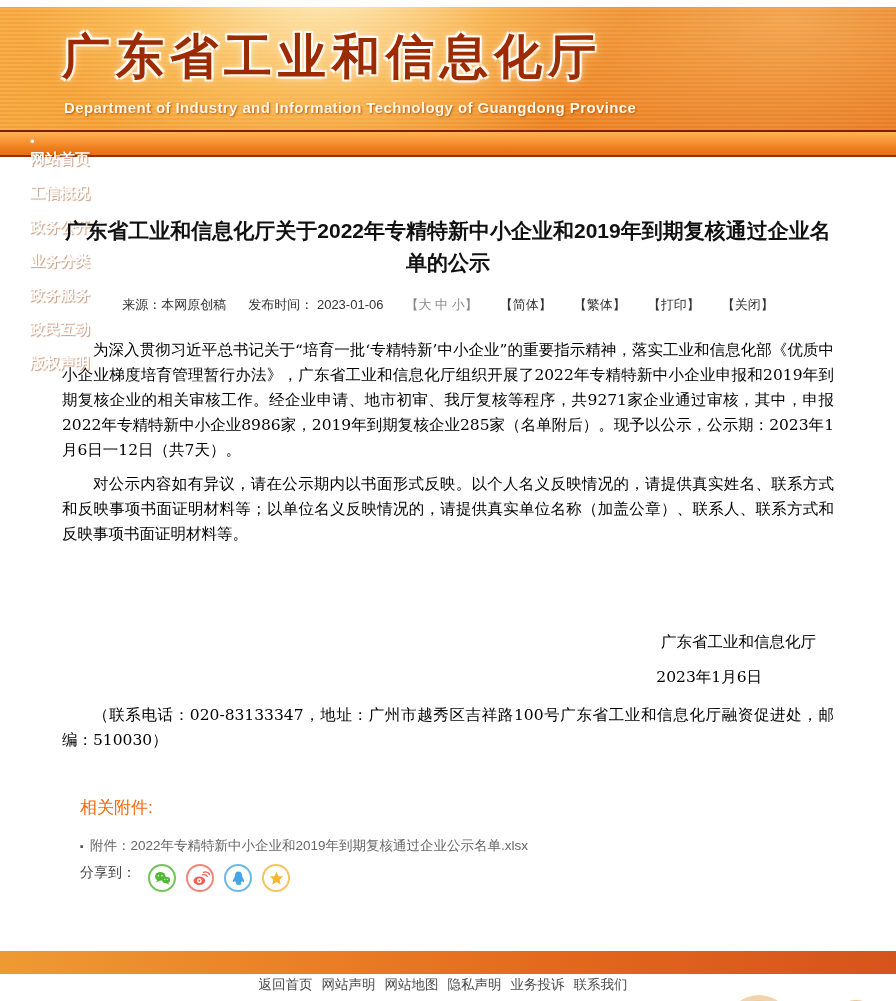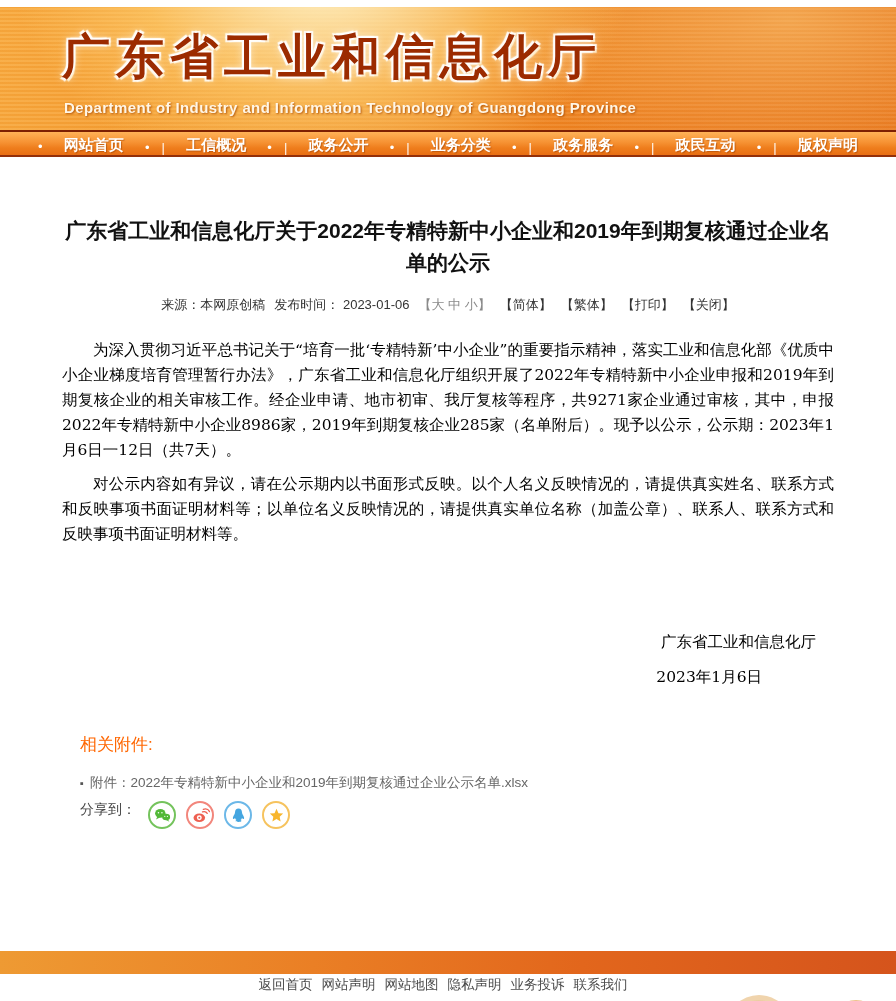--- a/index.html
+++ b/index.html
@@ -29,42 +29,42 @@
       0 0 10px rgba(255,255,255,.8);
   }
   .site-subtitle {
     position:absolute; left:64px; top:92px;
     font-size:15px; font-weight:bold; color:#fff6e6; letter-spacing:.4px;
     text-shadow:1px 1px 2px rgba(170,75,0,.85);
   }
 
   
   .nav {
-    height:27px; display:flex; align-items:flex-end; justify-content:space-between;
-    padding:0 38px;
+    height:27px; display:flex; align-items:flex-start; justify-content:space-between;
+    padding:0 30px;
     background:linear-gradient(#ffb257 0%, #f69233 45%, #ee7d1c 70%, #e96f13 100%);
-    border-top:2px solid #7d2002; border-bottom:2px solid #93300a;
+    border-top:2px solid #7d2002; border-bottom:2px solid #93300a;flex-direction:column;
   }
   .nav a {
     color:#ffffff; font-size:15px; font-weight:bold; text-decoration:none;
     text-shadow:1px 1px 1px rgba(150,60,0,.5); white-space:nowrap;
   }
   .nav-lead-dot::before { content:"•"; color:#fff; font-size:13px; }
   .nav-sep { color:#ffffff; font-size:13px; display:flex; gap:12px; }
   .nav-sep::before { content:"•"; }
   .nav-sep::after  { content:"|"; font-weight:normal; opacity:.95; }
 
   
   .art-title {
     margin:58px 58px 0; text-align:center;
     font-size:21px; font-weight:bold; color:#111; line-height:32px;
     font-family:"Liberation Sans", sans-serif;
   }
   .meta {
-    margin-top:17px; display:flex; justify-content:center; align-items:center; gap:9px;
+    margin-top:17px; display:flex; justify-content:center; align-items:center; gap:22px;
     font-size:13px; color:#333;
   }
   .meta .ctl { color:#333; cursor:pointer; }
   .meta .fontsize { color:#8a8a8a; cursor:pointer; }
 
   .article-body {
     margin:24px 62px 0; color:#000;
     font-family:"DejaVu Serif","Liberation Serif",serif;
     font-size:15.5px; line-height:25px; text-align:justify;
   }
@@ -156,20 +156,21 @@
       <span class="ctl">【繁体】</span>
       <span class="ctl">【打印】</span>
       <span class="ctl">【关闭】</span>
     </div>
 
     <div class="article-body">
       <p>为深入贯彻习近平总书记关于“培育一批‘专精特新’中小企业”的重要指示精神，落实工业和信息化部《优质中小企业梯度培育管理暂行办法》，广东省工业和信息化厅组织开展了2022年专精特新中小企业申报和2019年到期复核企业的相关审核工作。经企业申请、地市初审、我厅复核等程序，共9271家企业通过审核，其中，申报2022年专精特新中小企业8986家，2019年到期复核企业285家（名单附后）。现予以公示，公示期：2023年1月6日一12日（共7天）。</p>
       <p>对公示内容如有异议，请在公示期内以书面形式反映。以个人名义反映情况的，请提供真实姓名、联系方式和反映事项书面证明材料等；以单位名义反映情况的，请提供真实单位名称（加盖公章）、联系人、联系方式和反映事项书面证明材料等。</p>
       <div class="sig-org">广东省工业和信息化厅</div>
       <div class="sig-date">2023年1月6日</div>
+      <p class="contact">（联系电话：020-83133347，地址：广州市越秀区吉祥路100号广东省工业和信息化厅融资促进处，邮编：510030）</p>
     </div>
 
     <div class="related">
       <h3 class="related-heading">相关附件:</h3>
       <div class="attach-item">
         <a>附件：2022年专精特新中小企业和2019年到期复核通过企业公示名单.xlsx</a>
       </div>
 
       <div class="share-row">
         <span class="share-label">分享到：</span>

